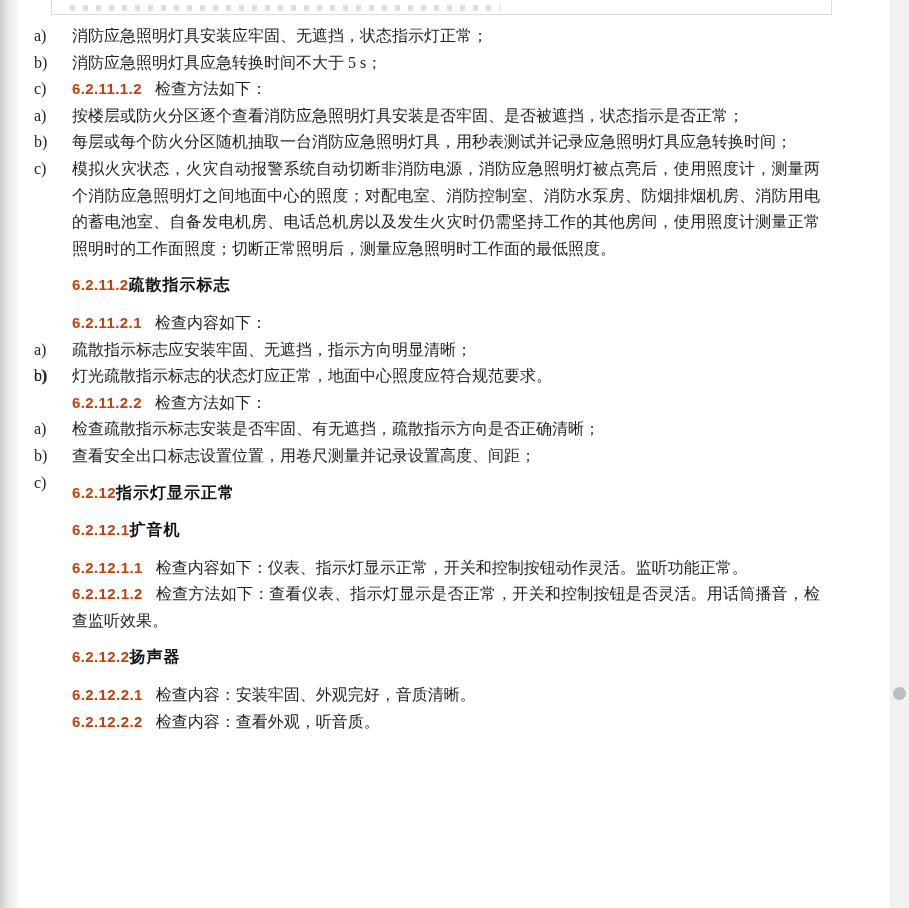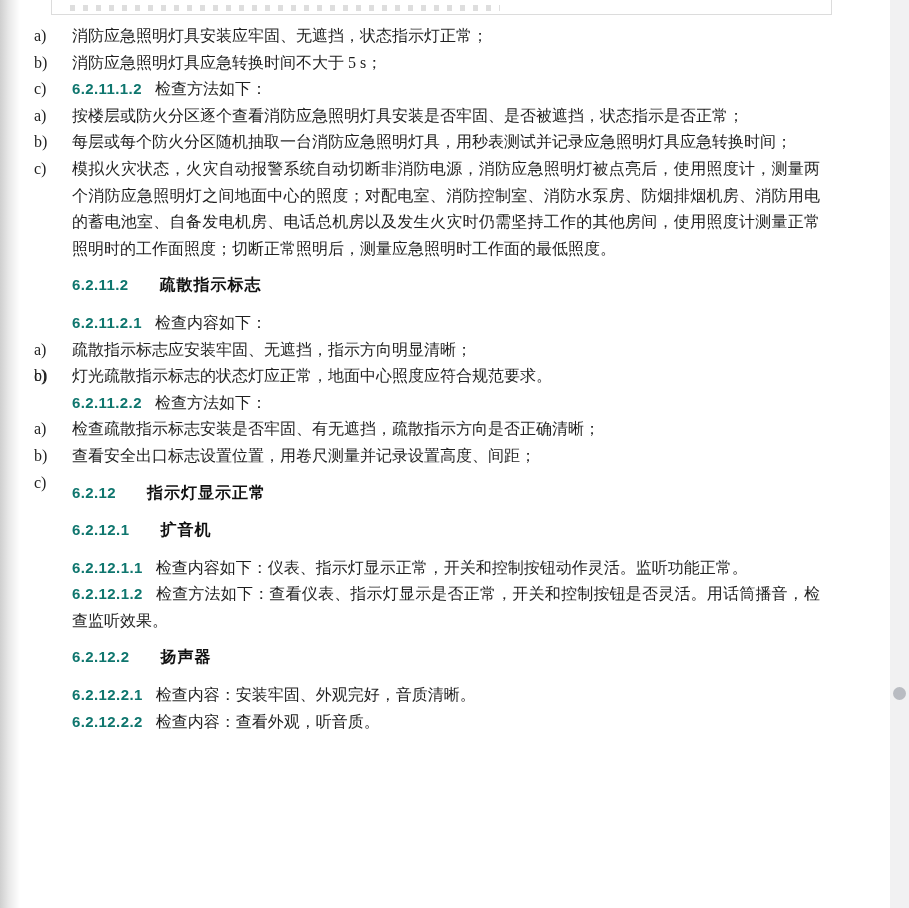--- a/index.html
+++ b/index.html
@@ -36,31 +36,31 @@
   
   .doc{
     position:absolute;left:0;top:14px;width:890px;
     padding:9px 70px 0 72px;box-sizing:border-box;
     font-size:16px;line-height:26.6px;
     text-align:justify;
   }
   .doc p{margin:0;}
   .num{
     font-family:"Liberation Sans","DejaVu Sans",sans-serif;
-    font-weight:700;font-size:15px;letter-spacing:.4px;color:#0f766e;
+    font-weight:700;font-size:15px;letter-spacing:.4px;color:#c2410c;
     margin-right:13px;white-space:nowrap;
   }
   .li{position:relative;margin-left:73px;}
   .li .marker{position:absolute;left:-38px;top:0;}
   .heading{
     margin:10px 0 11px 0 !important;
     font-family:"Liberation Sans","DejaVu Sans",sans-serif;
     font-weight:700;color:#111;text-align:left;
   }
-  .heading .num{margin-right:31px;}
+  .heading .num{margin-right:0;}
   .heading .htxt{letter-spacing:1px;text-align:center;}
 </style>
 </head>
 <body>
 
 <div class="left-shadow"></div>
 
 <div class="prev-page">
   <div class="fragments"></div>
 </div>

